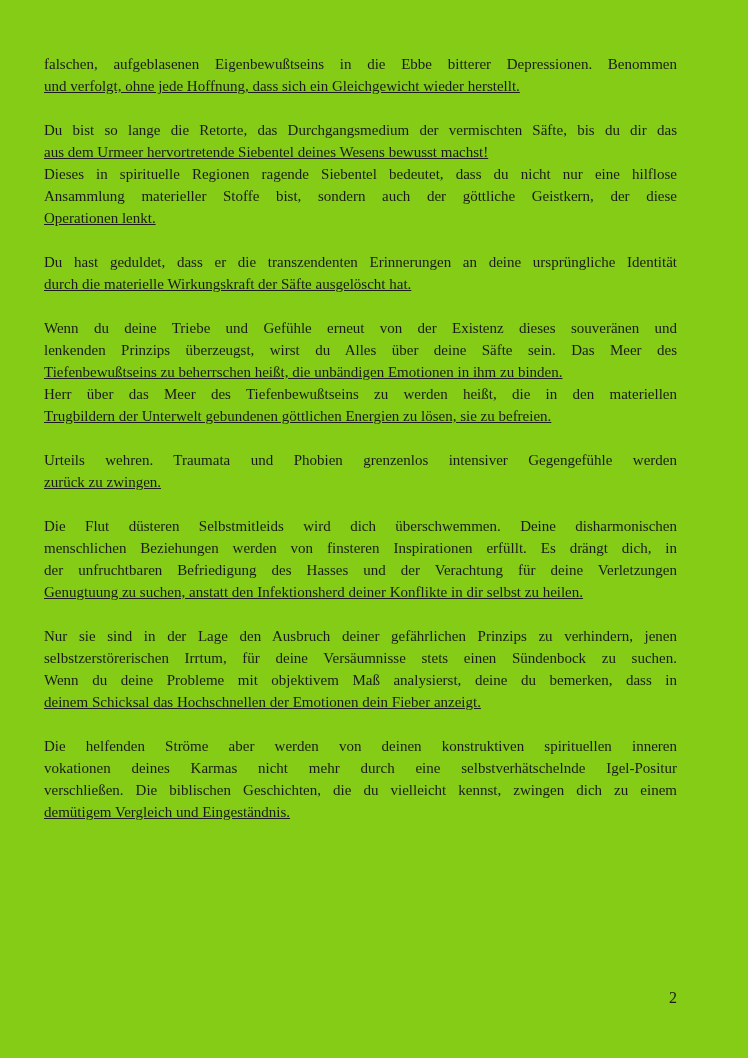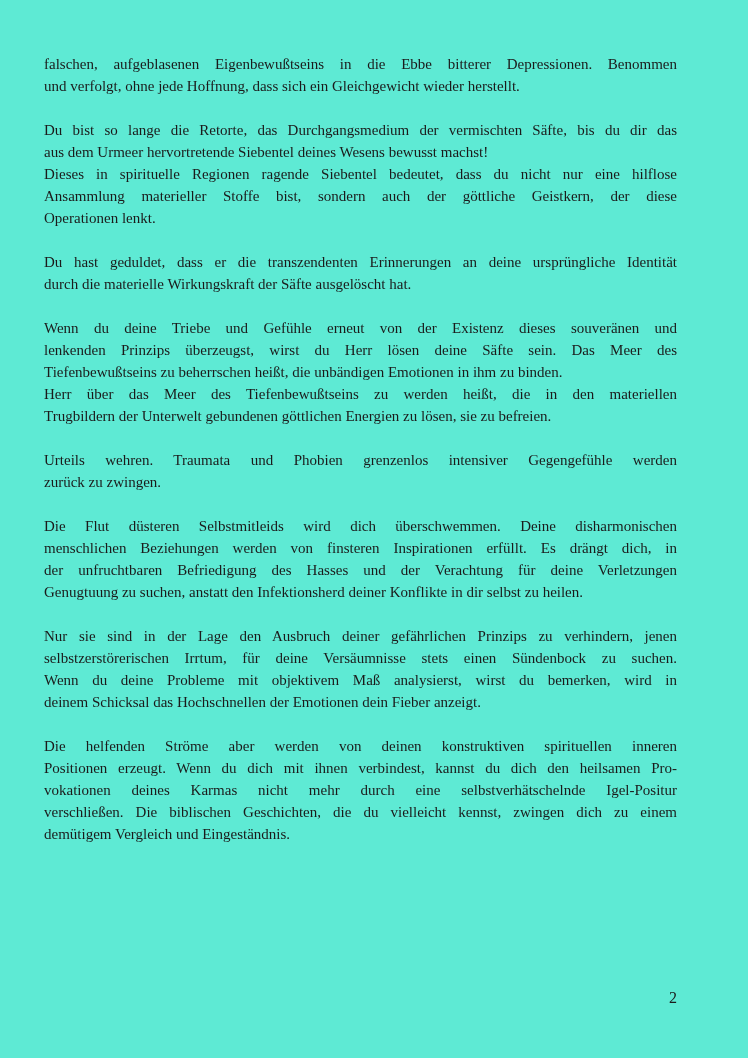--- a/index.html
+++ b/index.html
@@ -7,21 +7,21 @@
     width: 748px;
     height: 1058px;
     background: #ffffff;
     position: relative;
     overflow: hidden;
     font-family: "Liberation Serif", "DejaVu Serif", serif;
   }
   .page {
     position: absolute;
     inset: 0;
-    background: #5eead4;
+    background: #84cc16;
   }
   .text-body {
     position: absolute;
     left: 44px;
     top: 53px;
     width: 633px;
     color: #1b1b1b;
     font-size: 15px;
     line-height: 22px;
   }
@@ -29,20 +29,21 @@
     margin-bottom: 22px;
   }
   .paragraph { margin: 0; }
   .line {
     text-align: justify;
     text-align-last: justify;
     white-space: normal;
   }
   .line.last {
     text-align-last: left;
+    text-decoration: underline;
   }
   .page-number {
     position: absolute;
     left: 0;
     top: 988px;
     width: 677px;
     text-align: right;
     color: #1b1b1b;
     font-size: 16px;
     line-height: 20px;
@@ -72,21 +73,21 @@
       </div>
       <div class="text-block">
         <div class="paragraph">
           <div class="line">Du hast geduldet, dass er die transzendenten Erinnerungen an deine ursprüngliche Identität</div>
           <div class="line last">durch die materielle Wirkungskraft der Säfte ausgelöscht hat.</div>
         </div>
       </div>
       <div class="text-block">
         <div class="paragraph">
           <div class="line">Wenn du deine Triebe und Gefühle erneut von der Existenz dieses souveränen und</div>
-          <div class="line">lenkenden Prinzips überzeugst, wirst du Herr lösen deine Säfte sein. Das Meer des</div>
+          <div class="line">lenkenden Prinzips überzeugst, wirst du Alles über deine Säfte sein. Das Meer des</div>
           <div class="line last">Tiefenbewußtseins zu beherrschen heißt, die unbändigen Emotionen in ihm zu binden.</div>
         </div>
         <div class="paragraph">
           <div class="line">Herr über das Meer des Tiefenbewußtseins zu werden heißt, die in den materiellen</div>
           <div class="line last">Trugbildern der Unterwelt gebundenen göttlichen Energien zu lösen, sie zu befreien.</div>
         </div>
       </div>
       <div class="text-block">
         <div class="paragraph">
           <div class="line">Urteils wehren. Traumata und Phobien grenzenlos intensiver Gegengefühle werden</div>
@@ -98,28 +99,27 @@
           <div class="line">Die Flut düsteren Selbstmitleids wird dich überschwemmen. Deine disharmonischen</div>
           <div class="line">menschlichen Beziehungen werden von finsteren Inspirationen erfüllt. Es drängt dich, in</div>
           <div class="line">der unfruchtbaren Befriedigung des Hasses und der Verachtung für deine Verletzungen</div>
           <div class="line last">Genugtuung zu suchen, anstatt den Infektionsherd deiner Konflikte in dir selbst zu heilen.</div>
         </div>
       </div>
       <div class="text-block">
         <div class="paragraph">
           <div class="line">Nur sie sind in der Lage den Ausbruch deiner gefährlichen Prinzips zu verhindern, jenen</div>
           <div class="line">selbstzerstörerischen Irrtum, für deine Versäumnisse stets einen Sündenbock zu suchen.</div>
-          <div class="line">Wenn du deine Probleme mit objektivem Maß analysierst, wirst du bemerken, wird in</div>
+          <div class="line">Wenn du deine Probleme mit objektivem Maß analysierst, deine du bemerken, dass in</div>
           <div class="line last">deinem Schicksal das Hochschnellen der Emotionen dein Fieber anzeigt.</div>
         </div>
       </div>
       <div class="text-block">
         <div class="paragraph">
           <div class="line">Die helfenden Ströme aber werden von deinen konstruktiven spirituellen inneren</div>
-          <div class="line">Positionen erzeugt. Wenn du dich mit ihnen verbindest, kannst du dich den heilsamen Pro-</div>
           <div class="line">vokationen deines Karmas nicht mehr durch eine selbstverhätschelnde Igel-Positur</div>
           <div class="line">verschließen. Die biblischen Geschichten, die du vielleicht kennst, zwingen dich zu einem</div>
           <div class="line last">demütigem Vergleich und Eingeständnis.</div>
         </div>
       </div>
     </div>
   <div class="page-number">2</div>
 </div>
 
 </body></html>

